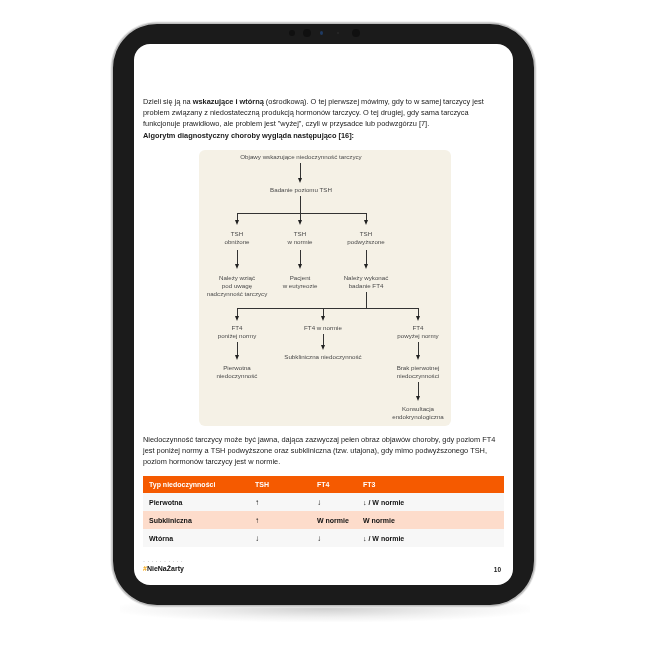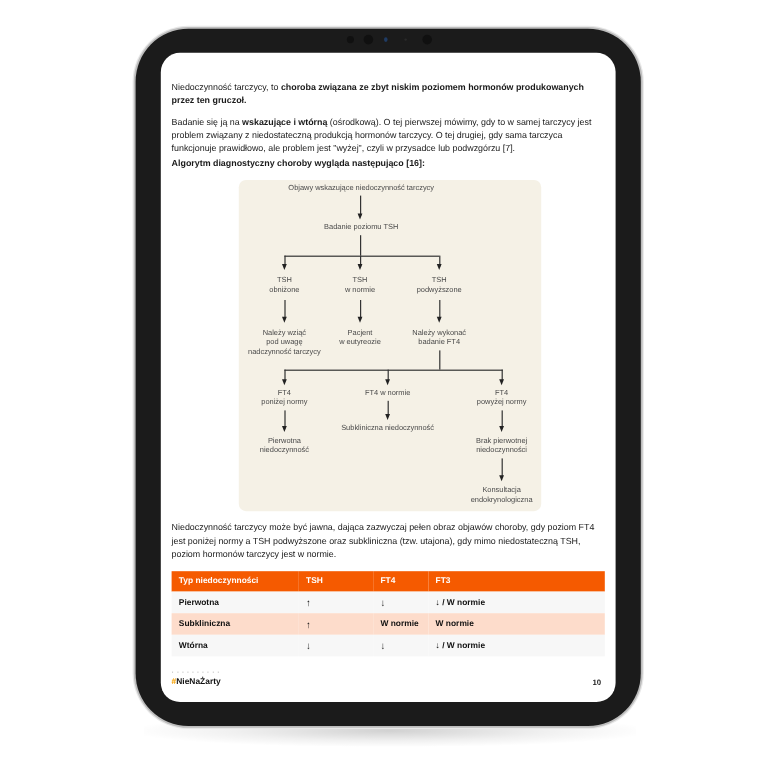--- a/index.html
+++ b/index.html
@@ -62,26 +62,23 @@
 
 <div class="tablet">
   <div class="cam" style="left:176px;top:6px;width:6px;height:6px;"></div>
   <div class="cam" style="left:190px;top:5px;width:8px;height:8px;"></div>
   <div class="cam blue" style="left:207px;top:7px;width:3px;height:4px;"></div>
   <div class="cam" style="left:224px;top:8px;width:2px;height:2px;background:#2a2a2a;"></div>
   <div class="cam" style="left:239px;top:5px;width:8px;height:8px;"></div>
 
   <div class="screen">
 
-    <div class="para p1">
-      <span>Niedoczynność tarczycy, to </span><b>choroba związana ze zbyt niskim poziomem hormonów produkowanych przez ten gruczoł.</b>
-    </div>
 
     <div class="para p2">
-      <span>Badanie się ją na </span><b>wskazujące i wtórną</b><span> (ośrodkową). O tej pierwszej mówimy, gdy to w samej tarczycy jest problem związany z niedostateczną produkcją hormonów tarczycy. O tej drugiej, gdy sama tarczyca funkcjonuje prawidłowo, ale problem jest "wyżej", czyli w przysadce lub podwzgórzu [7].</span>
+      <span>Dzieli się ją na </span><b>wskazujące i wtórną</b><span> (ośrodkową). O tej pierwszej mówimy, gdy to w samej tarczycy jest problem związany z niedostateczną produkcją hormonów tarczycy. O tej drugiej, gdy sama tarczyca funkcjonuje prawidłowo, ale problem jest "wyżej", czyli w przysadce lub podwzgórzu [7].</span>
     </div>
 
     <div class="para p3">Algorytm diagnostyczny choroby wygląda następująco [16]:</div>
 
     <div class="chart">
 
       <div class="node" style="left:102px;top:3px;">Objawy wskazujące niedoczynność tarczycy</div>
       <div class="vline" style="left:101px;top:13px;height:17px;"></div>
       <div class="arrow" style="left:101px;top:28px;"></div>
       <div class="node" style="left:102px;top:36px;">Badanie poziomu TSH</div>
@@ -167,21 +164,21 @@
         </div>
 
       <div class="vline" style="left:219px;top:232px;height:16px;"></div>
       <div class="arrow" style="left:219px;top:246px;"></div>
       <div class="node" style="left:219px;top:255px;">
           <div>Konsultacja</div>
           <div>endokrynologiczna</div>
         </div>
     </div>
 
-    <div class="para p4">Niedoczynność tarczycy może być jawna, dająca zazwyczaj pełen obraz objawów choroby, gdy poziom FT4 jest poniżej normy a TSH podwyższone oraz subkliniczna (tzw. utajona), gdy mimo niedostateczną TSH, poziom hormonów tarczycy jest w normie.</div>
+    <div class="para p4">Niedoczynność tarczycy może być jawna, dająca zazwyczaj pełen obraz objawów choroby, gdy poziom FT4 jest poniżej normy a TSH podwyższone oraz subkliniczna (tzw. utajona), gdy mimo podwyższonego TSH, poziom hormonów tarczycy jest w normie.</div>
 
     <table class="table">
       <tbody>
           <tr>
         <th class="col0">Typ niedoczynności</th>
         <th class="col1">TSH</th>
         <th class="col2">FT4</th>
         <th>FT3</th>
       </tr>
       <tr class="r0">

